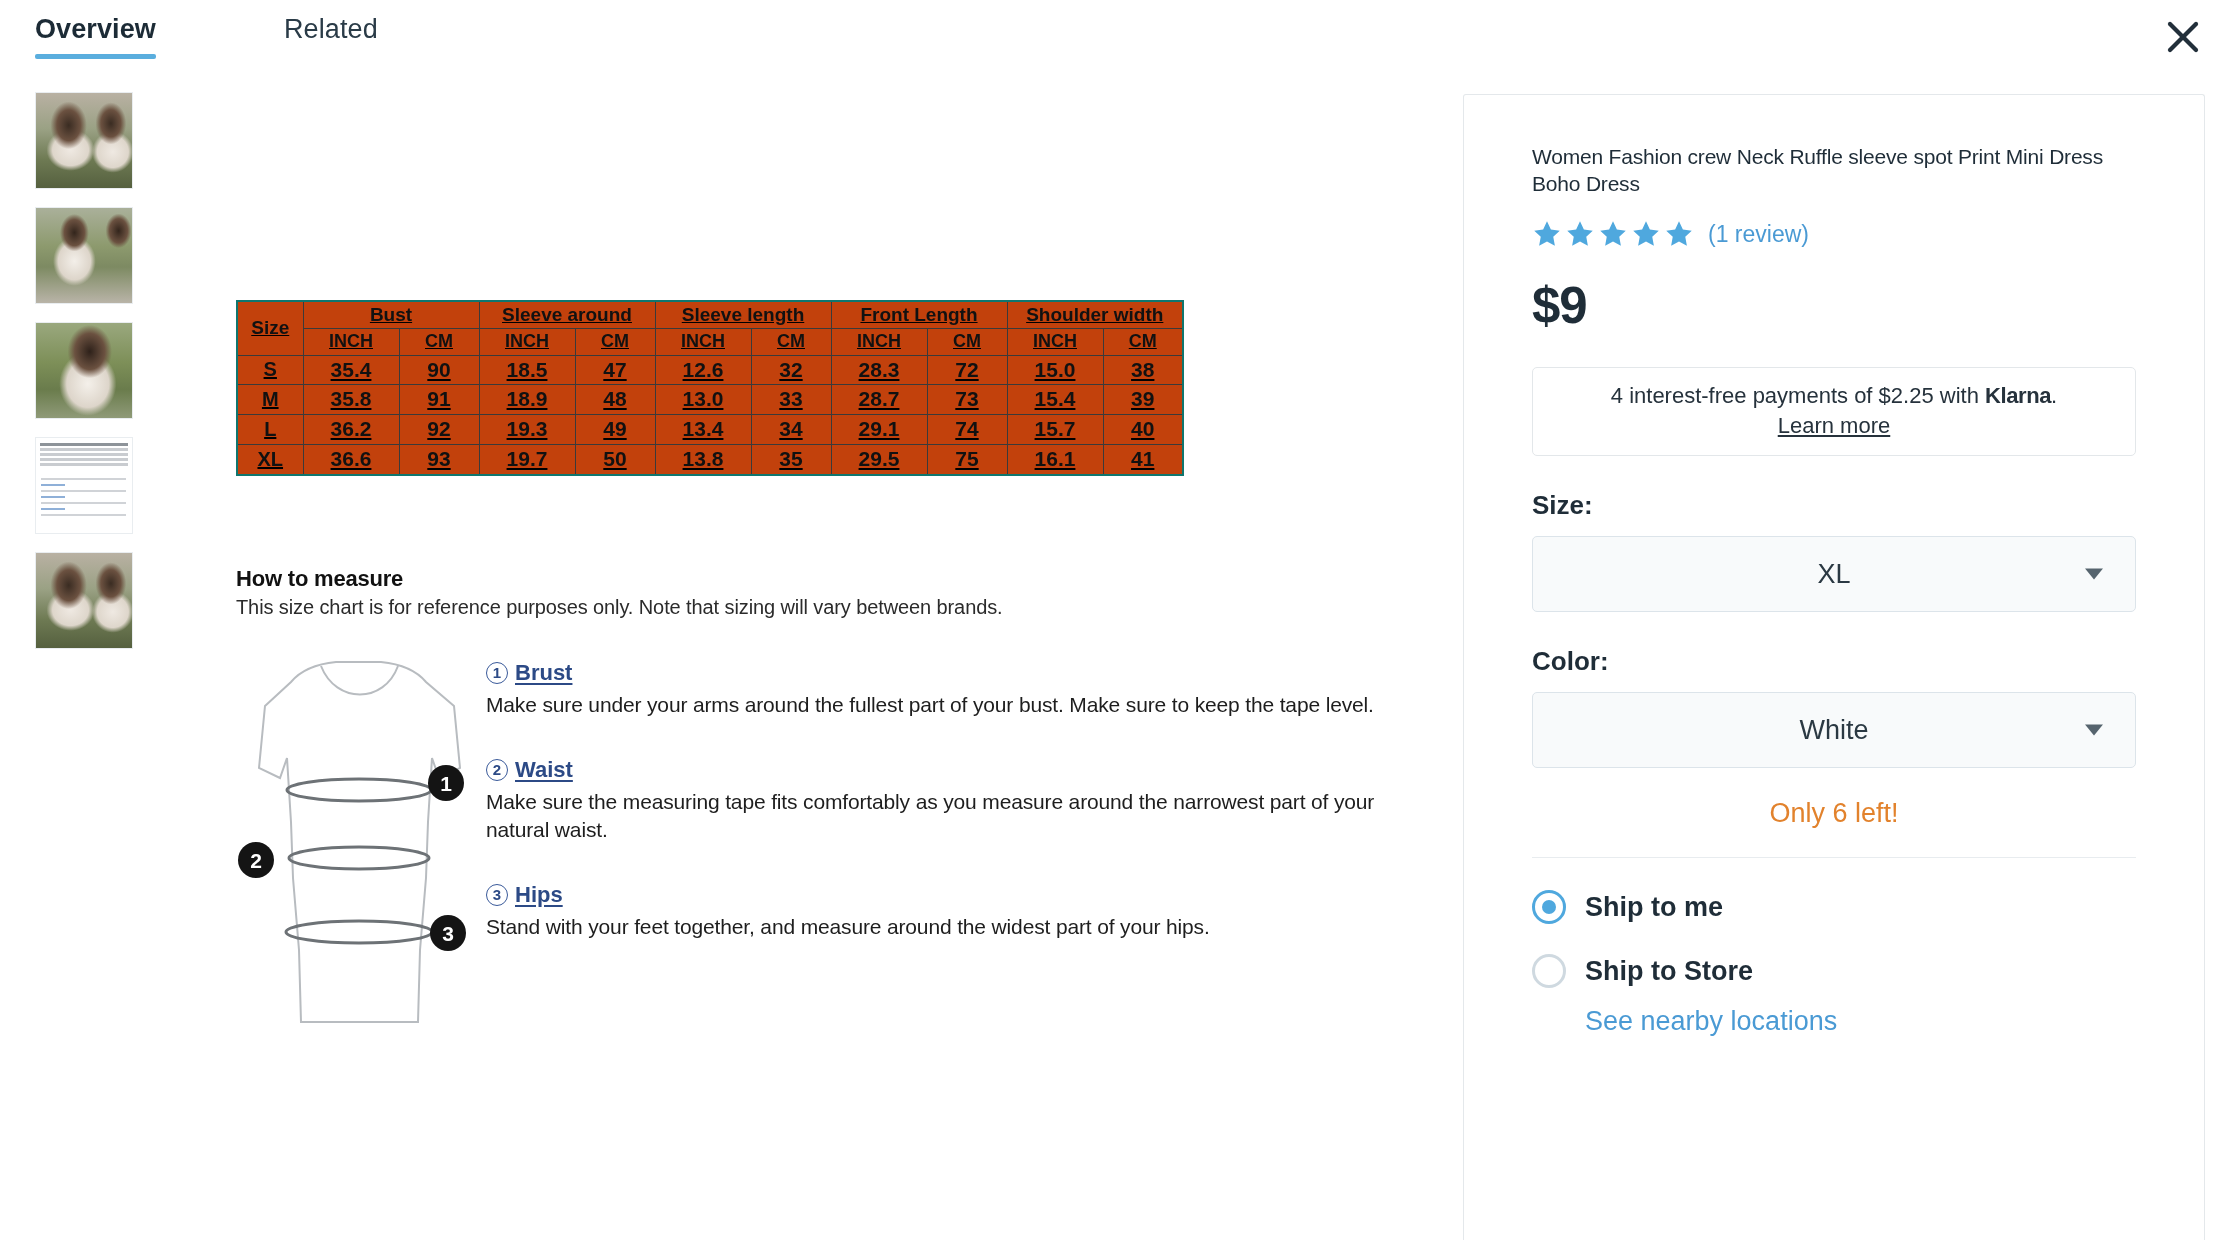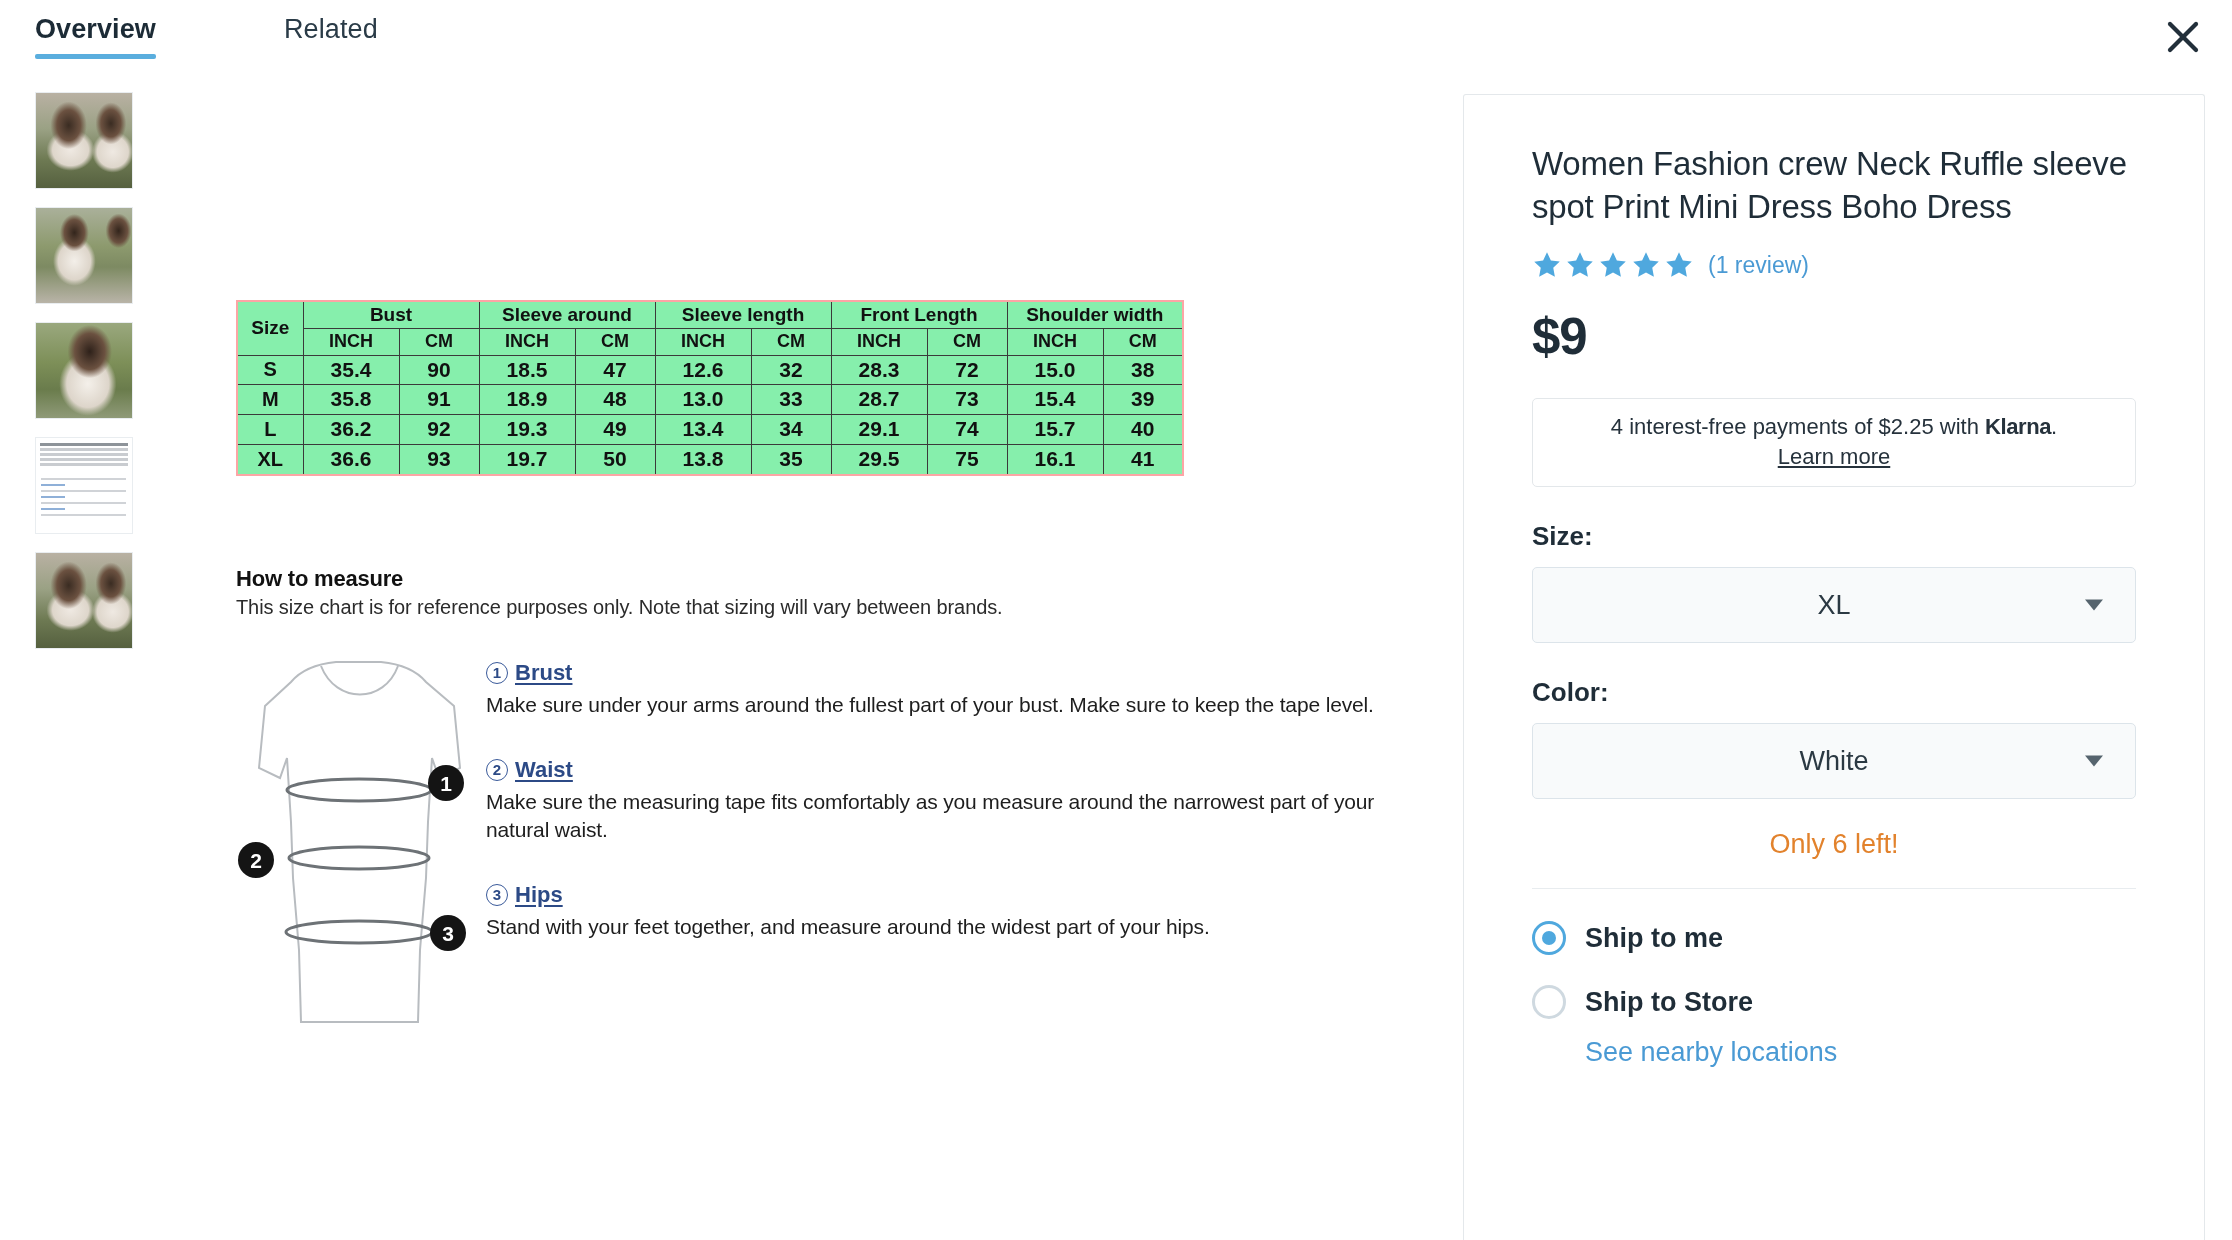--- a/index.html
+++ b/index.html
@@ -68,22 +68,23 @@
   .ph-doc .mini-rows{ position:absolute; left:4px; top:5px; right:4px; }
   .ph-doc .mini-row{ height:3px; background:#c9ccd0; margin-bottom:2px; }
   .ph-doc .mini-row.hdr{ background:#8d9399; }
   .ph-doc .mini-text{ position:absolute; left:5px; top:40px; right:6px; }
   .ph-doc .mini-line{ height:2px; background:#d0d3d7; margin-bottom:4px; }
   .ph-doc .mini-line.blue{ background:#8fb0d8; width:28%; }
 
   
   .chart-wrap{ position:absolute; left:236px; top:300px; width:1080px; }
   table.sizechart{
-    border-collapse:collapse; border:2px solid #fca5a5; background:#86efac;
+    border-collapse:collapse; border:2px solid #0f766e; background:#c2410c;
     font-family:"Liberation Sans", sans-serif;
+    text-decoration:underline;
   }
   table.sizechart th, table.sizechart td{
     border:1px solid #3a3a3a; text-align:center; color:#111;
     font-size:19px; font-weight:700; padding:2px 0; line-height:1.18;
   }
   table.sizechart th.grp{ font-size:19px; font-weight:700; }
   table.sizechart th.unit{ font-size:18px; font-weight:600;margin-left:26px; }
   table.sizechart td.val{ font-size:21px; font-weight:600; }
   table.sizechart td.size{ font-size:20px; font-weight:700; }
   .c-size{ width:66px; }
@@ -111,21 +112,21 @@
   .m-item .desc{ margin-top:5px; font-size:21px; color:#1e1e1e; line-height:1.33; letter-spacing:-.15px;}
 
   
   .panel{
     position:absolute; left:1463px; top:94px; width:742px; height:1200px;
     border:1px solid #e4e8eb; border-bottom:none; background:#fff;
     border-radius:3px;
   }
   .panel-inner{ padding:48px 68px 0 68px; }
   .prod-title{
-    font-size:33px; line-height:1.29; color:#1f2d38; font-weight:400;
+    font-size:21px; line-height:1.29; color:#1f2d38; font-weight:400;
     letter-spacing:-.2px;
   }
   .rating-row{ display:flex; align-items:center; margin-top:22px; }
   .stars{ display:flex; gap:3px; }
   .star{ width:30px; height:30px; display:block; }
   .review-count{ font-size:23px; color:#4a9ad4; margin-left:14px; }
   .price{ font-size:51px; font-weight:700; color:#1f2d38; margin-top:27px; letter-spacing:-1px; }
 
   .klarna{
     margin-top:32px; border:1px solid #e3e7ea; border-radius:5px;

